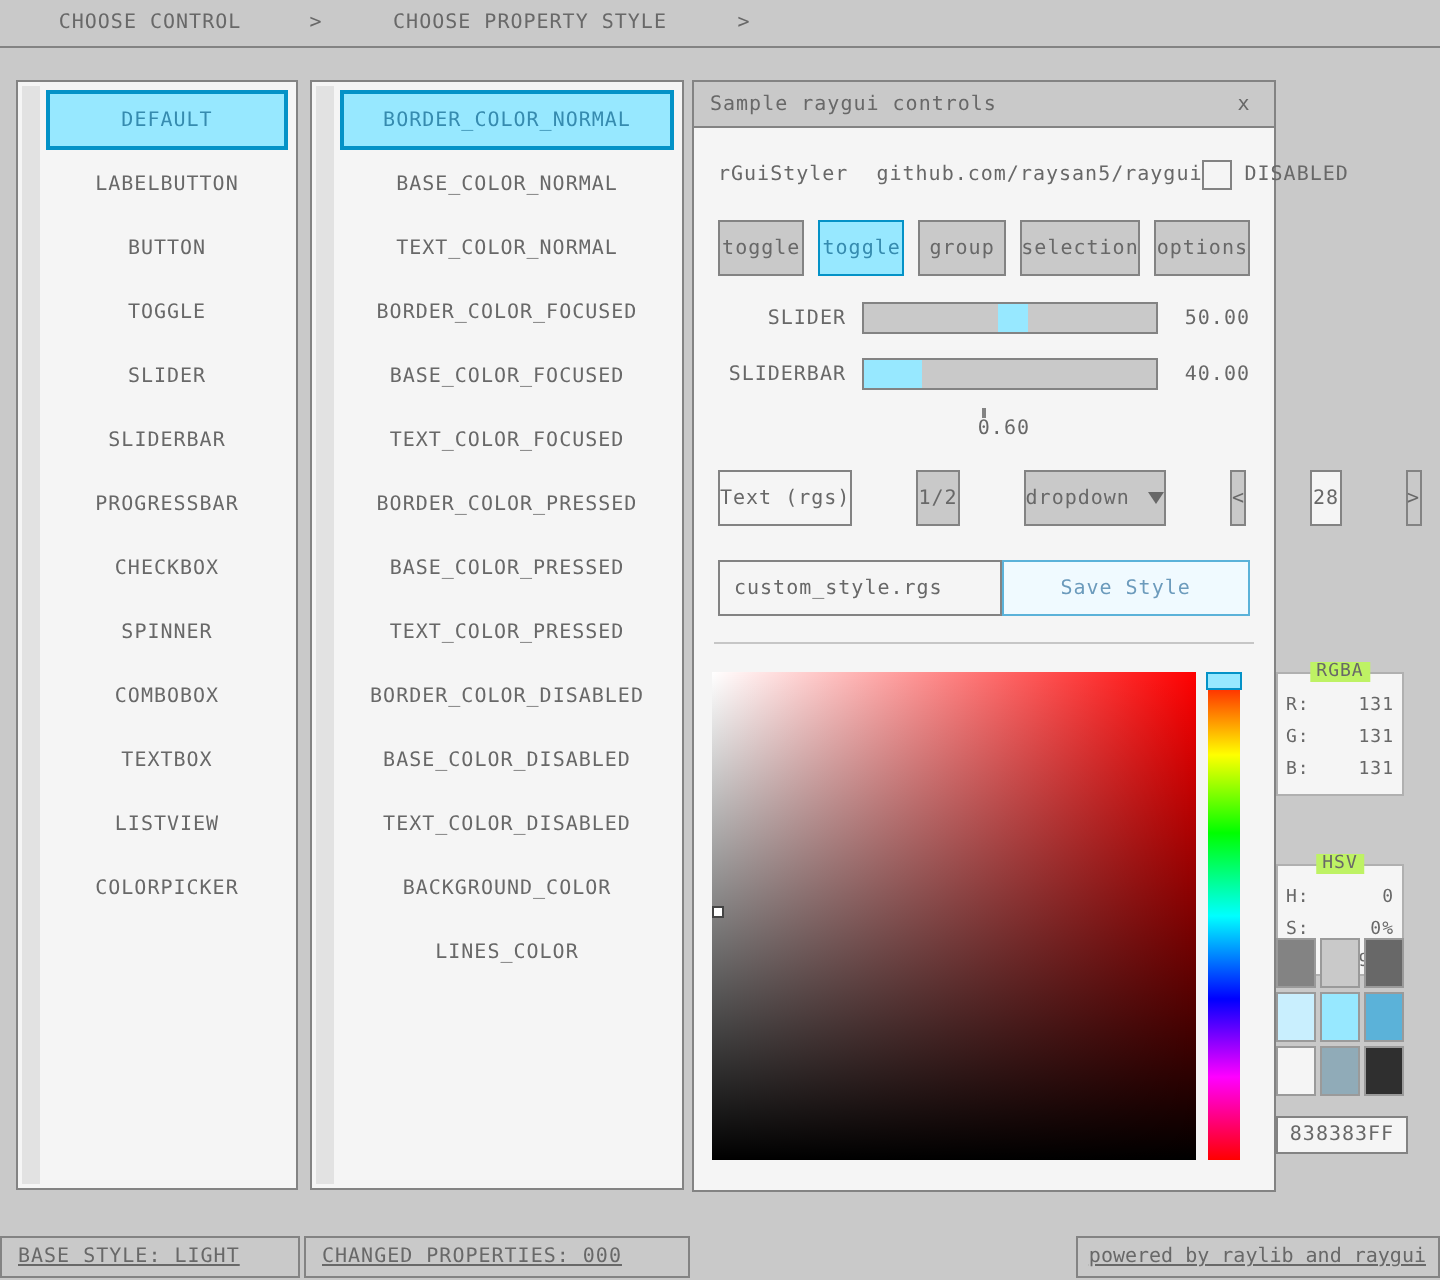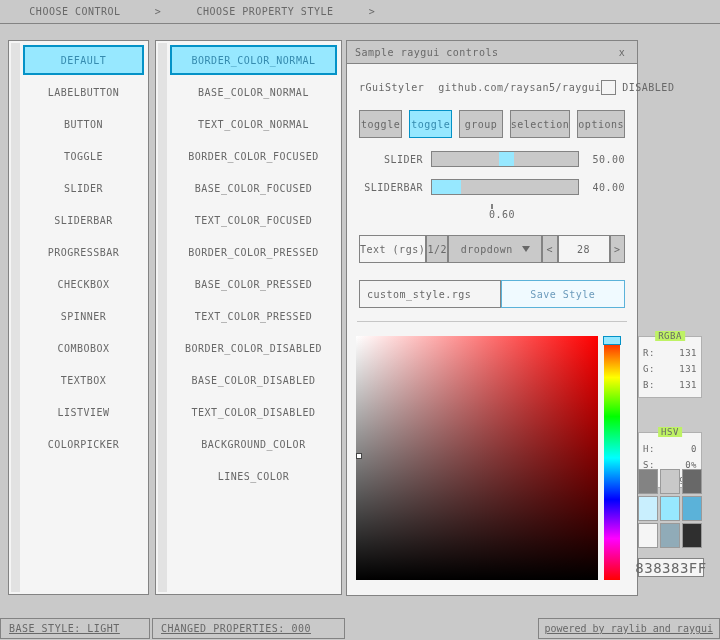--- a/index.html
+++ b/index.html
@@ -80,21 +80,21 @@
   .slider-row { top: 87px; }
   .sliderbar-row { top: 115px; }
   .progress-row { top: 140px; flex-direction: column; }
   .ctl-label { width: 64px; text-align: right; margin-right: 8px; white-space: nowrap; }
   .track { flex: 1; height: 16px; background: #c9c9c9; border: 1px solid #838383; position: relative; overflow: hidden; }
   .progress-row .track { background: #f5f5f5; }
   .ctl-value { width: 40px; text-align: right; margin-left: 6px; }
   .slider-handle { position: absolute; top: 0; width: 15px; height: 14px; background: #97e8ff; }
   .fill { position: absolute; left: 0; top: 0; height: 14px; background: #97e8ff; }
 
-  .toolsrow { top: 171px; height: 28px; justify-content: space-between; }
+  .toolsrow { top: 171px; height: 28px; justify-content: space-between; gap: 32px; }
   .w-text { width: 76px; background: #f5f5f5; }
   .w-half { width: 26px; }
   .dropdown {
     width: 112px; height: 100%; background: #c9c9c9; border: 1px solid #838383;
     display: flex; align-items: center; justify-content: center; gap: 9px;
   }
   .tri-down { width: 0; height: 0; border-left: 4px solid transparent; border-right: 4px solid transparent; border-top: 6px solid #686868; }
   .w-spin { width: 18px; }
   .valuebox {
     width: 62px; height: 100%; background: #f5f5f5; border: 1px solid #838383;
@@ -148,21 +148,21 @@
 
   .swatch-grid {
     position: absolute; left: 291px; top: 405px; width: 64px;
     display: grid; grid-template-columns: repeat(3, 1fr); grid-auto-rows: 25px; gap: 2px;
   }
   .swatch { border: 1px solid #9a9a9a; }
 
   .hexbox {
     position: absolute; left: 291px; top: 494px; width: 66px; height: 19px;
     background: #f5f5f5; border: 1px solid #838383;
-    display: flex; align-items: center; justify-content: center; font-size: 14px;
+    display: flex; align-items: center; justify-content: center; font-size: 10px;
   }
 
   
   .statusbar {
     position: absolute; left: 0; bottom: 1px; width: 720px; height: 21px;
     display: flex; align-items: stretch;
   }
   .sb-box {
     background: #c9c9c9; border: 1px solid #838383;
     display: flex; align-items: center; white-space: nowrap; text-decoration: underline;

